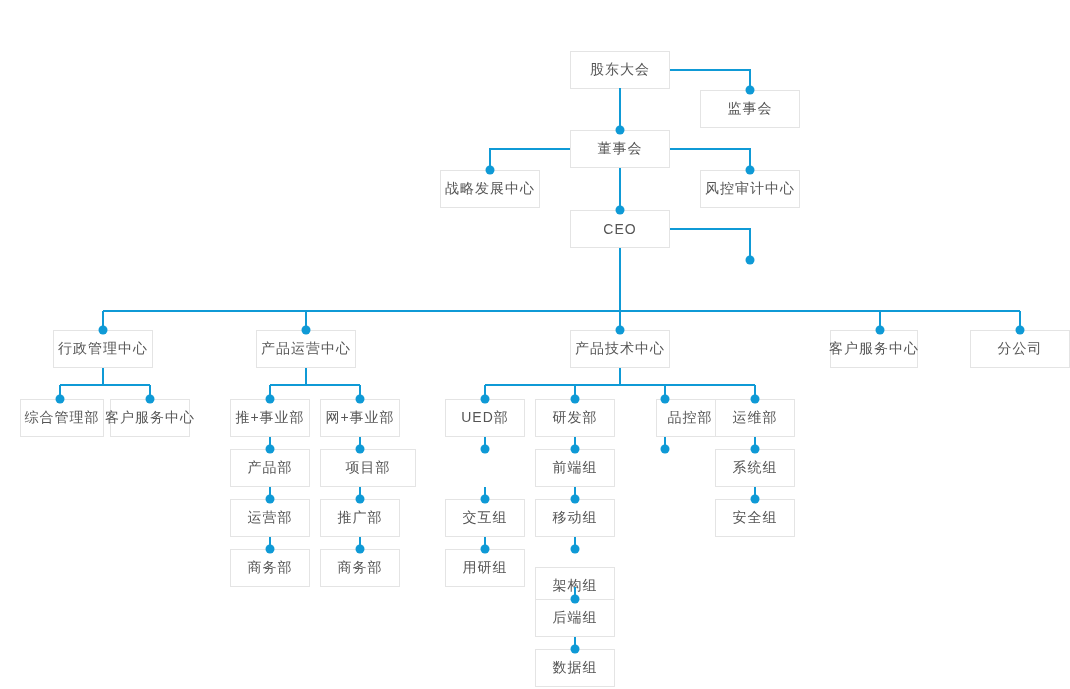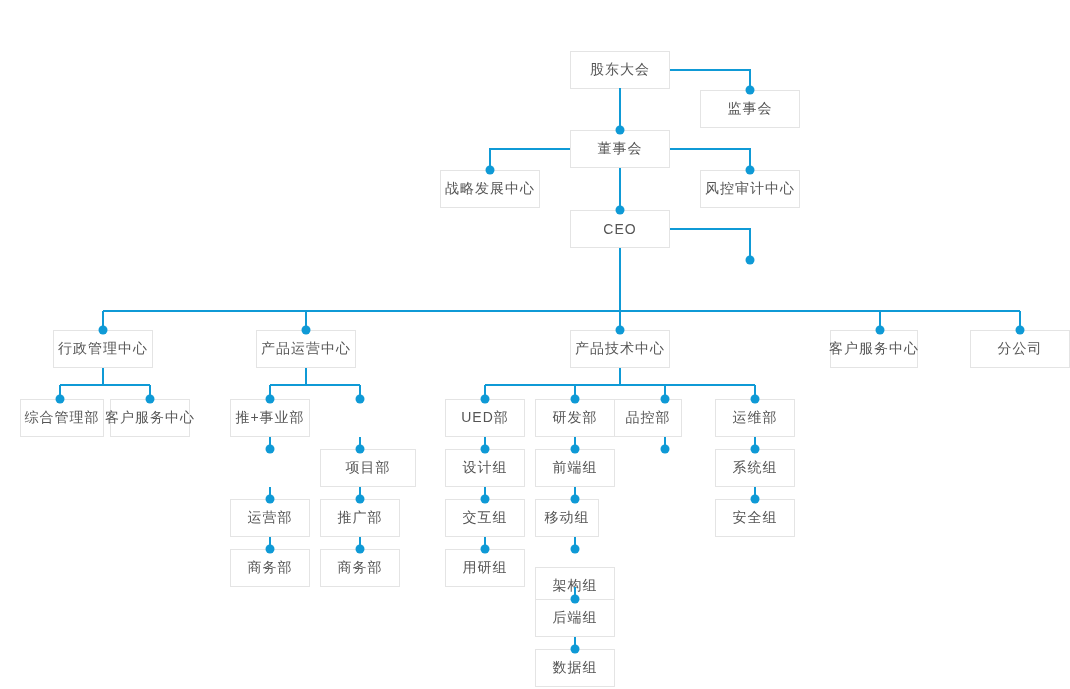--- a/index.html
+++ b/index.html
@@ -133,38 +133,39 @@
 
   <div class="node" style="left:53px;top:330px;width:100px">行政管理中心</div>
   <div class="node" style="left:256px;top:330px;width:100px">产品运营中心</div>
   <div class="node" style="left:570px;top:330px;width:100px">产品技术中心</div>
   <div class="node" style="left:830px;top:330px;width:88px">客户服务中心</div>
   <div class="node" style="left:970px;top:330px;width:100px">分公司</div>
 
   <div class="node" style="left:20px;top:399px;width:84px">综合管理部</div>
   <div class="node" style="left:110px;top:399px;width:80px">客户服务中心</div>
   <div class="node" style="left:230px;top:399px;width:80px">推+事业部</div>
+  <div class="node" style="left:320px;top:399px;width:80px">网+事业部</div>
   <div class="node" style="left:445px;top:399px;width:80px">UED部</div>
   <div class="node" style="left:535px;top:399px;width:80px">研发部</div>
-  <div class="node" style="left:614px;top:399px;width:68px">品控部</div>
+  <div class="node" style="left:656px;top:399px;width:68px">品控部</div>
   <div class="node" style="left:715px;top:399px;width:80px">运维部</div>
 
+  <div class="node" style="left:230px;top:449px;width:80px">产品部</div>
   <div class="node" style="left:230px;top:499px;width:80px">运营部</div>
   <div class="node" style="left:230px;top:549px;width:80px">商务部</div>
 
   <div class="node" style="left:320px;top:449px;width:96px">项目部</div>
   <div class="node" style="left:320px;top:499px;width:80px">推广部</div>
   <div class="node" style="left:320px;top:549px;width:80px">商务部</div>
 
-  <div class="node" style="left:445px;top:449px;width:80px">设计组</div>
   <div class="node" style="left:445px;top:499px;width:80px">交互组</div>
   <div class="node" style="left:445px;top:549px;width:80px">用研组</div>
 
   <div class="node" style="left:535px;top:449px;width:80px">前端组</div>
-  <div class="node" style="left:535px;top:499px;width:64px">移动组</div>
+  <div class="node" style="left:535px;top:499px;width:80px">移动组</div>
   <div class="node" style="left:535px;top:567px;width:80px">架构组</div>
   <div class="node" style="left:535px;top:599px;width:80px">后端组</div>
   <div class="node" style="left:535px;top:649px;width:80px">数据组</div>
 
 
   <div class="node" style="left:715px;top:449px;width:80px">系统组</div>
   <div class="node" style="left:715px;top:499px;width:80px">安全组</div>
 
 </div>
 

